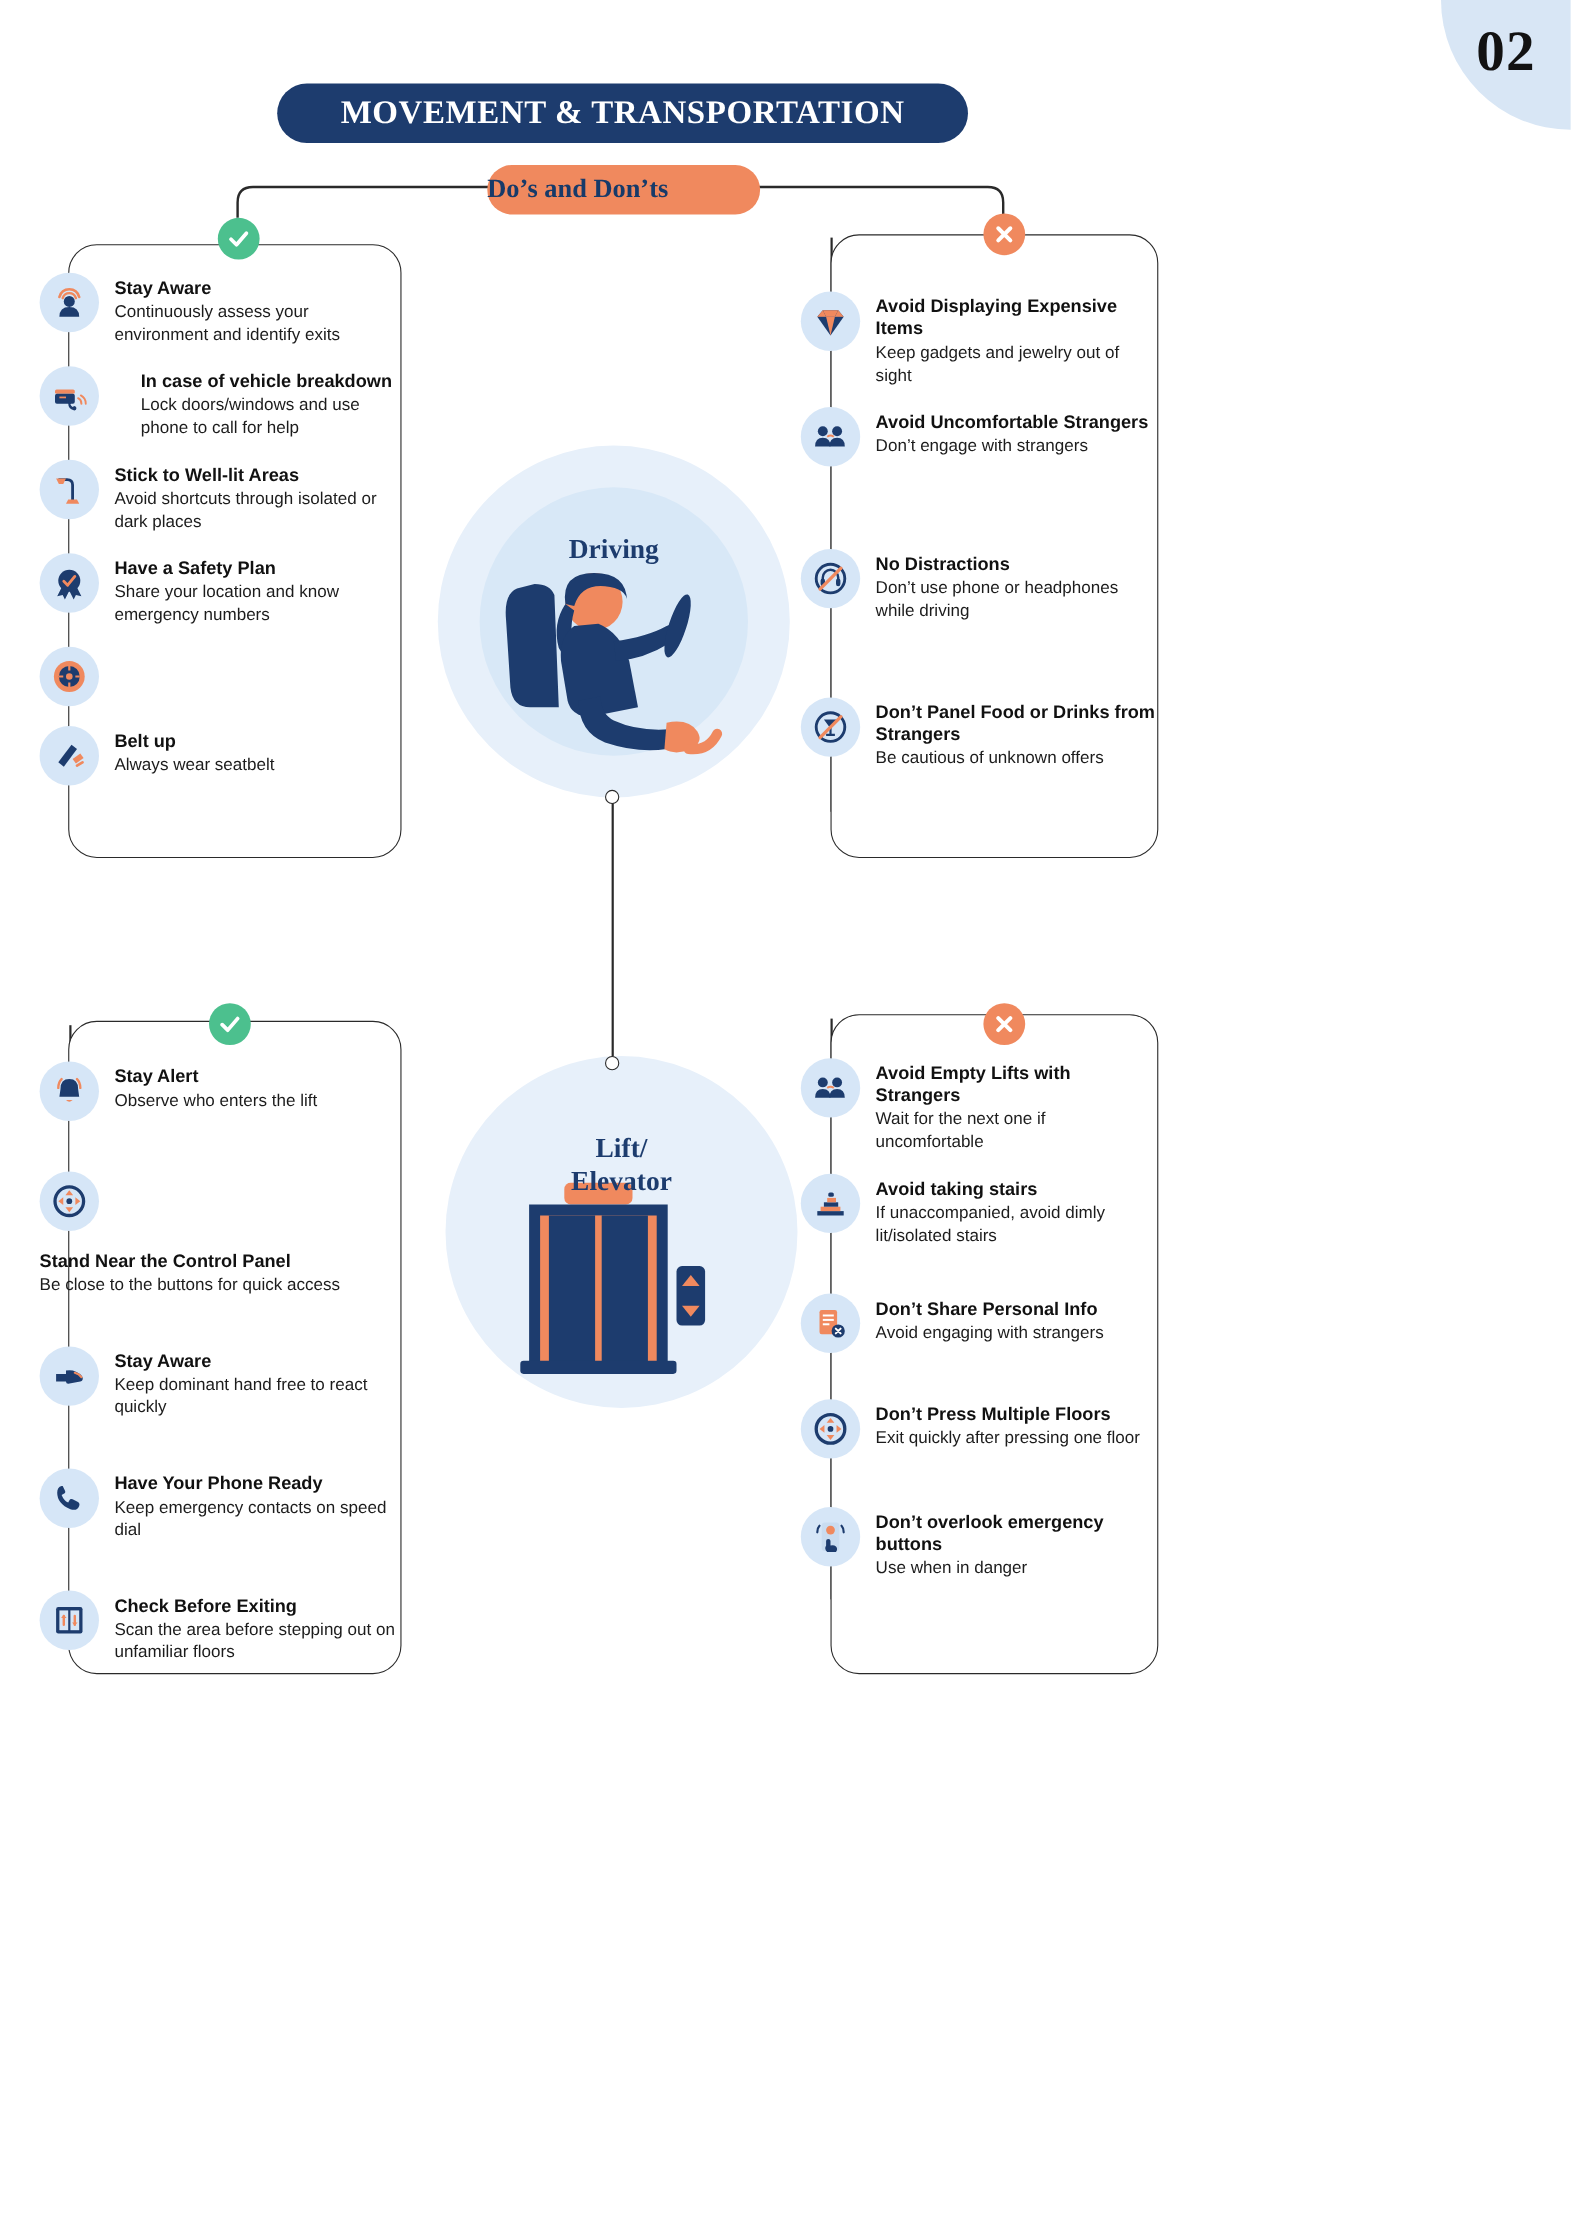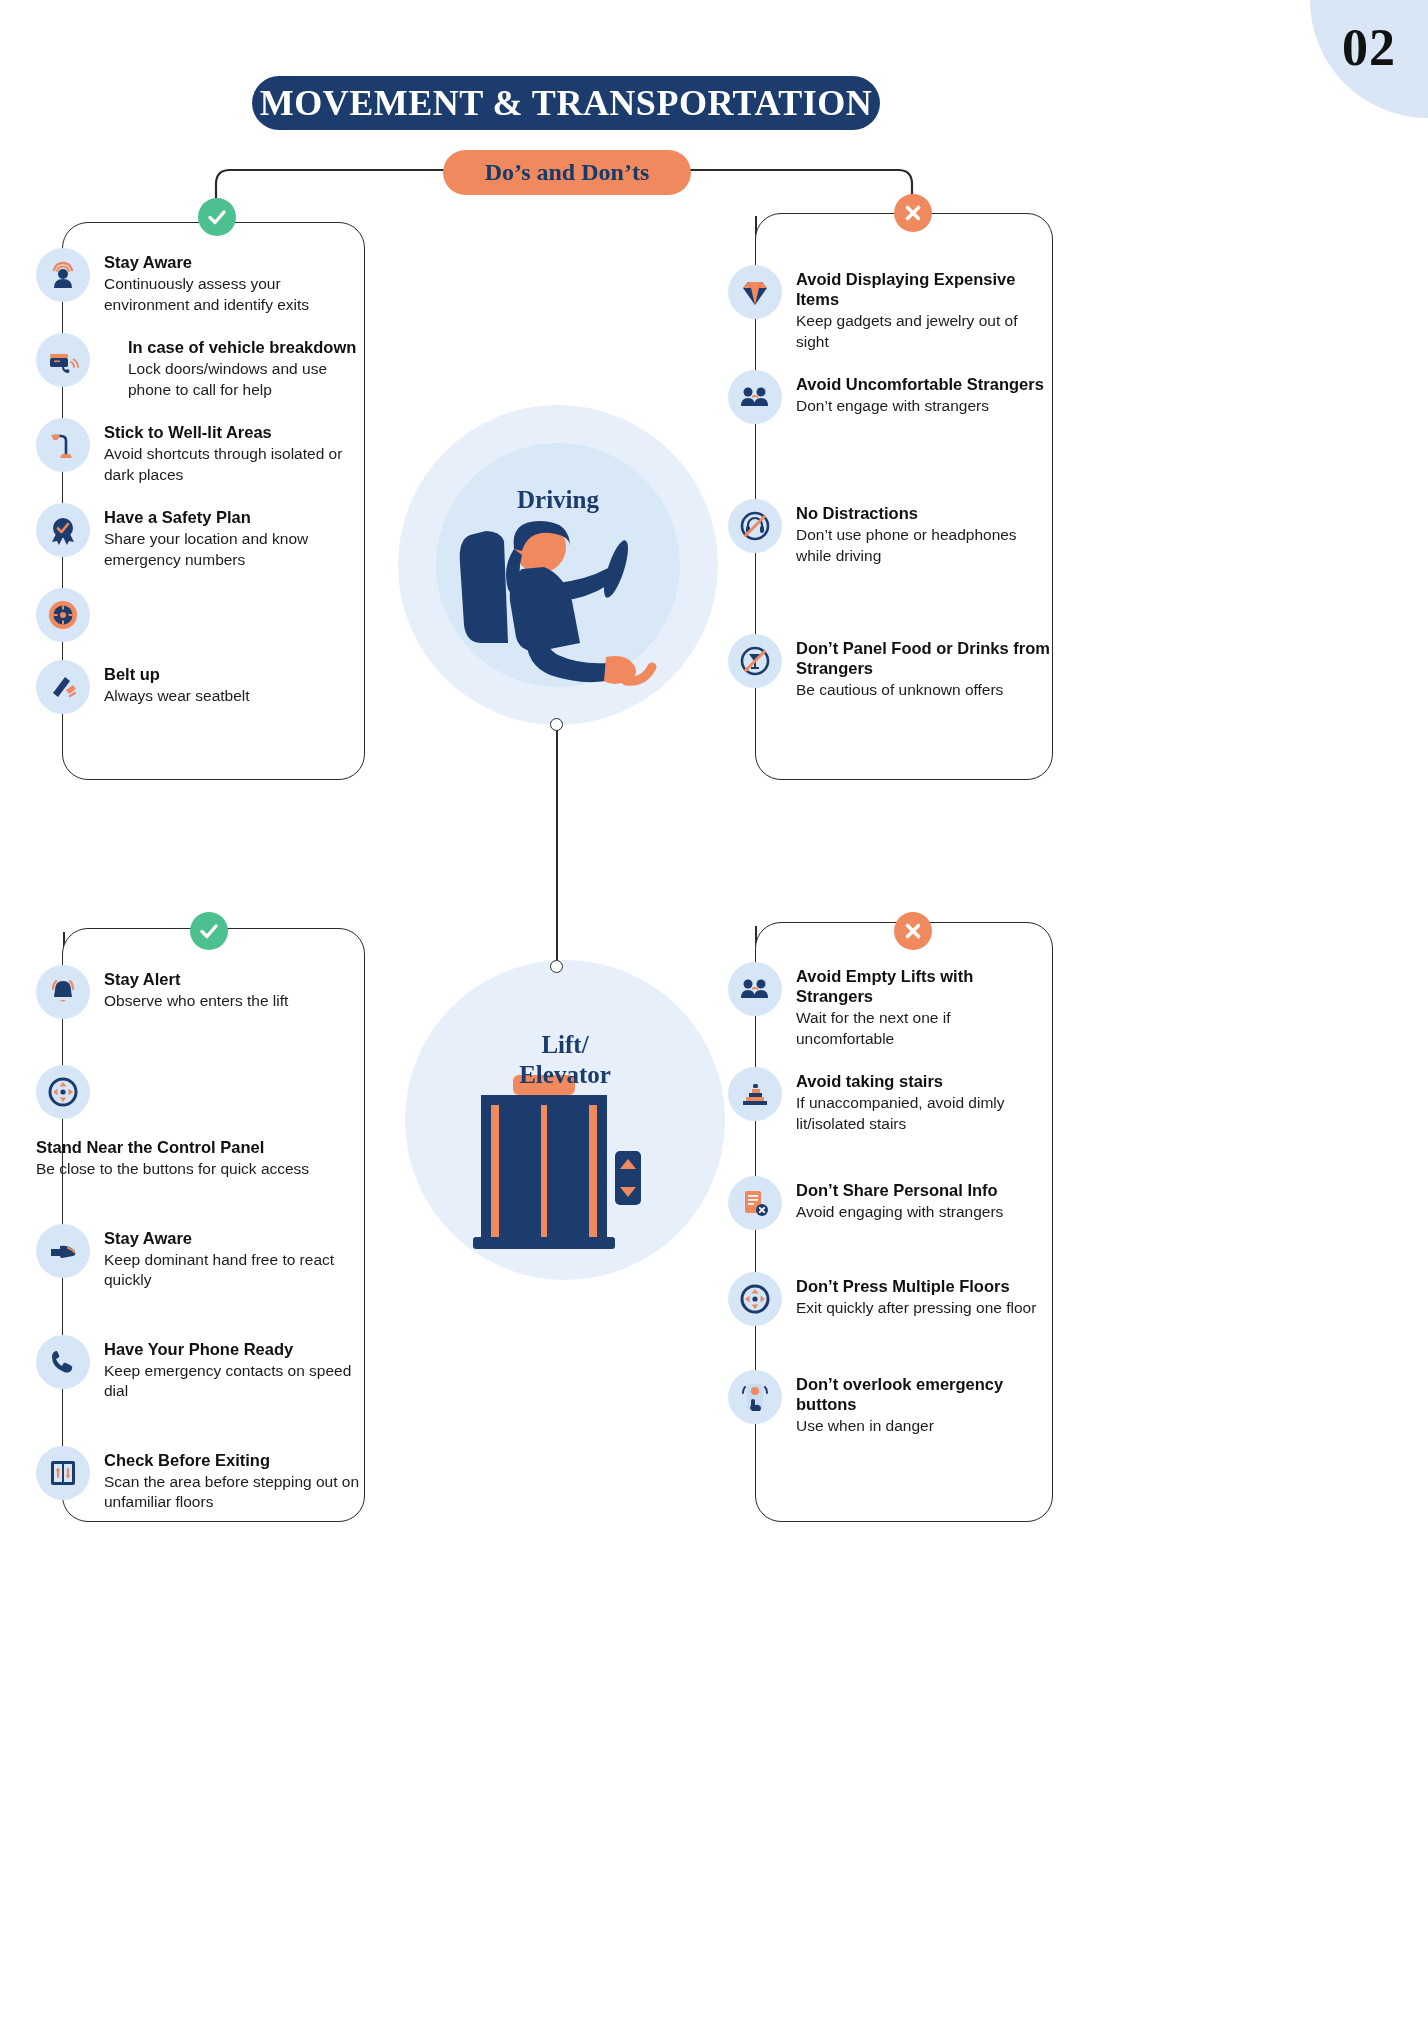--- a/index.html
+++ b/index.html
@@ -45,34 +45,33 @@
     border-radius: 27px;
     display: flex;
     align-items: center;
     justify-content: center;
     z-index: 5;
   }
   .title-pill .t {
     color: #ffffff;
     font-family: "Liberation Serif", serif;
     font-weight: bold;
-    font-size: 36px;
+    font-size: 30px;
     letter-spacing: 0.5px;
   }
 
   
   .dos-pill {
     position: absolute;
     left: 443px; top: 150px;
     width: 248px; height: 45px;
     background: #f0895e;
     border-radius: 23px;
     display: flex;
     align-items: center;
-    justify-content: center;
     z-index: 5;
   }
   .dos-pill .t {
     color: #173a69;
     font-family: "Liberation Serif", serif;
     font-weight: bold;
     font-size: 24px;
   }
 
   

